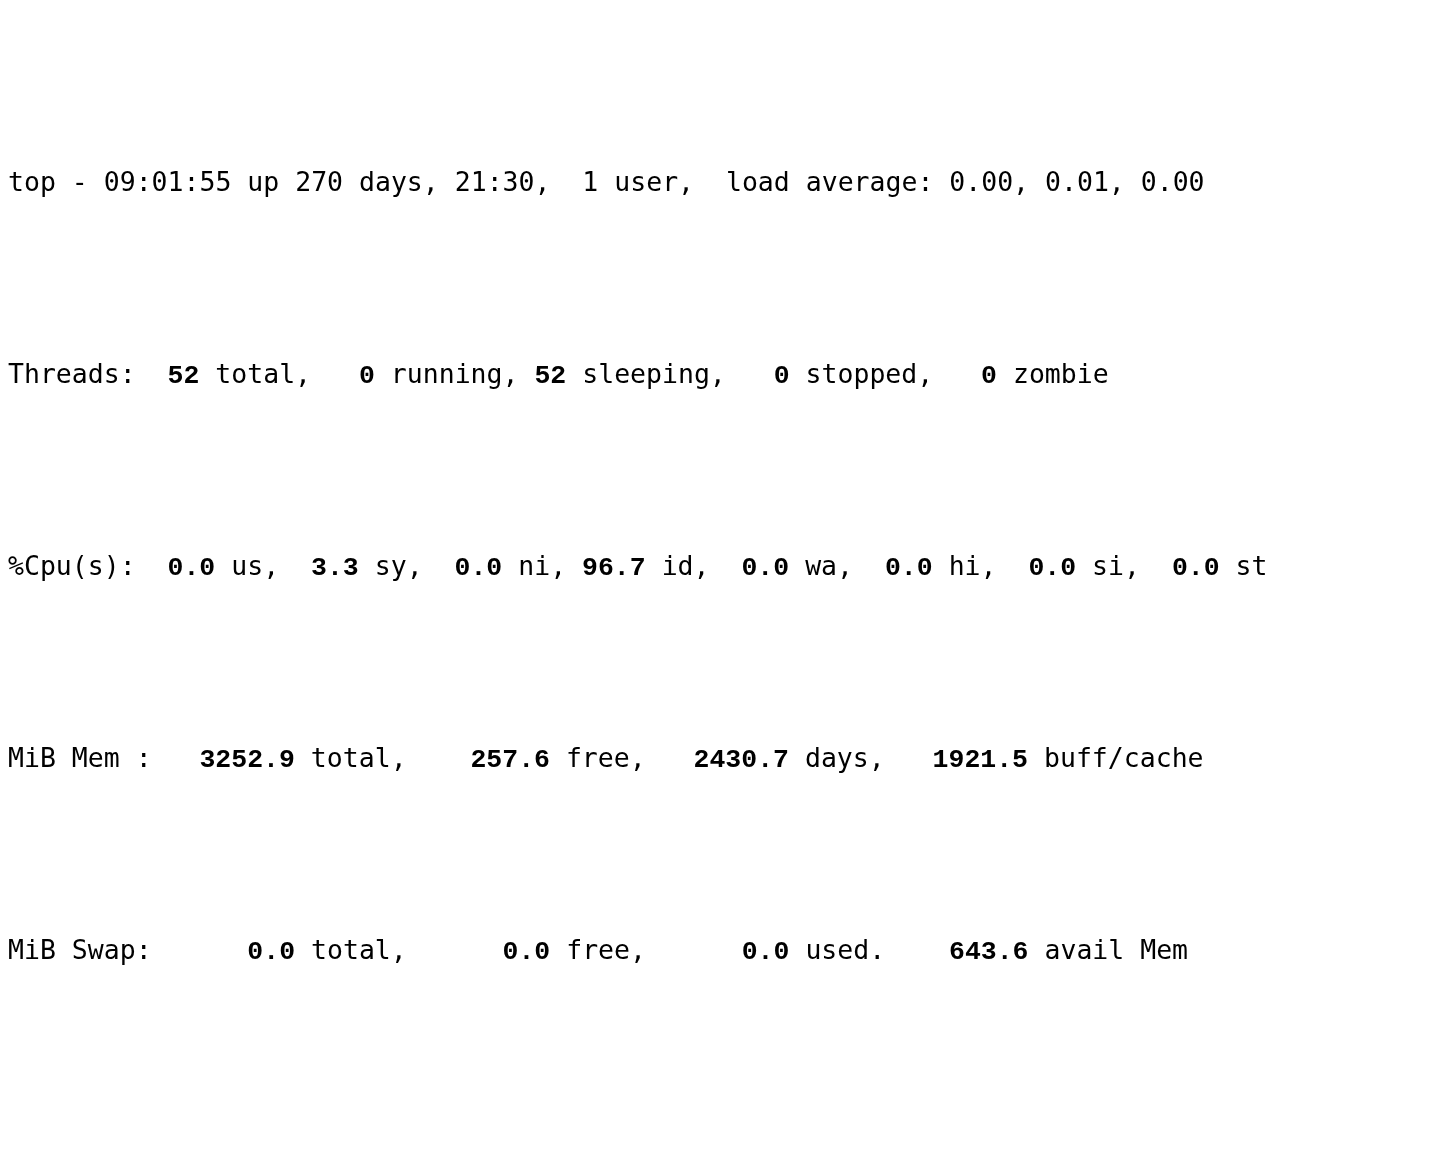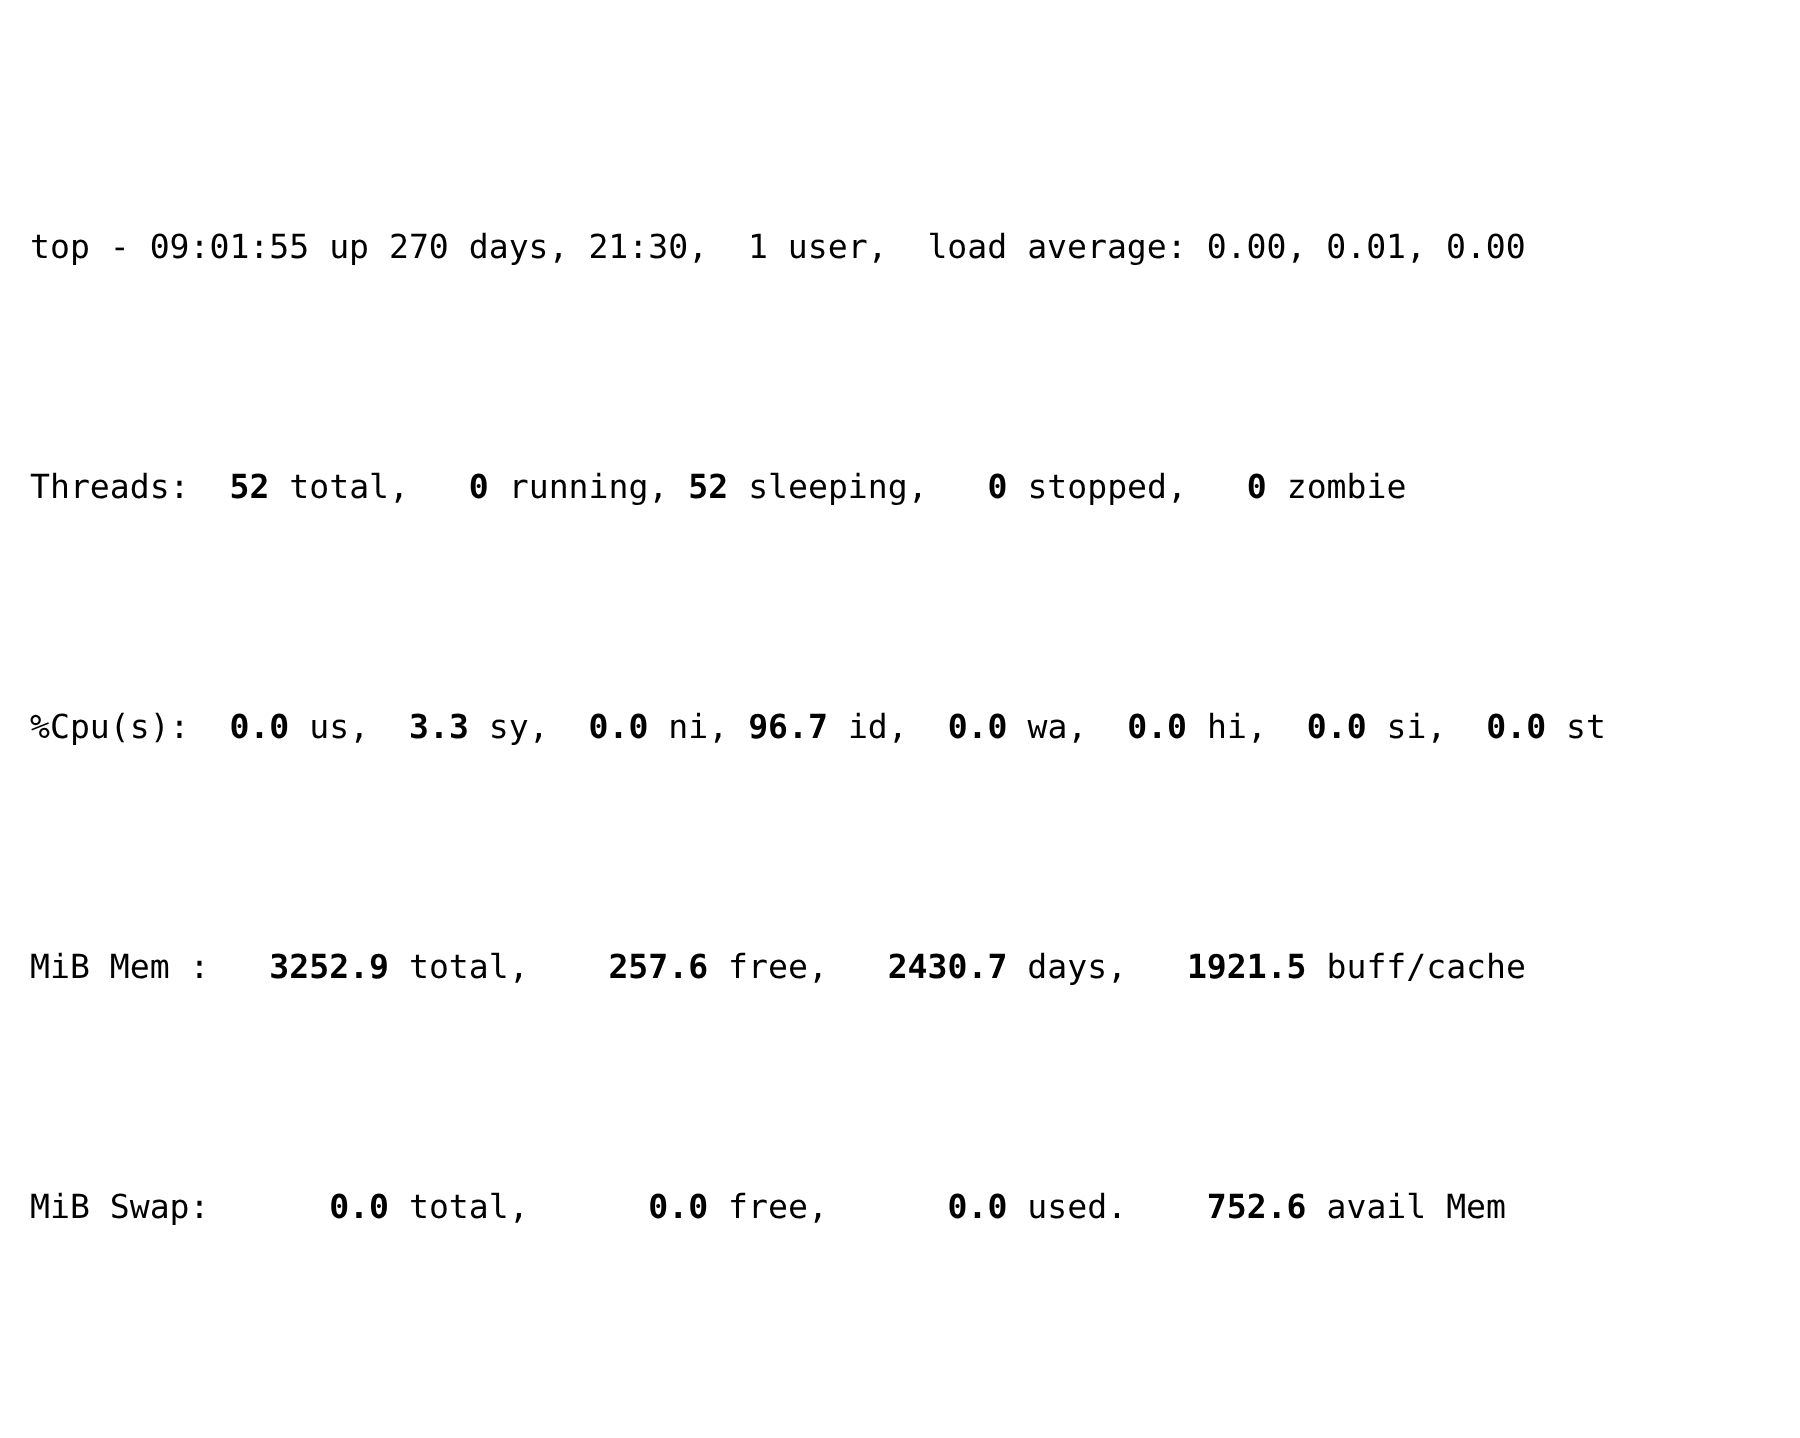--- a/index.html
+++ b/index.html
@@ -16,51 +16,51 @@
     font-size: 26.5px;
     line-height: 48px;
     color: #000000;
     -webkit-font-smoothing: none;
   }
   .screen {
     width: 1440px;
     height: 1150px;
     position: relative;
     box-sizing: border-box;
-    padding: 16px;
+    padding: 0;
   }
   .summary {
     padding-top: 14px;
     padding-left: 8px;
     white-space: pre;
   }
   .sumline {
     white-space: pre;
     height: 48px;
     line-height: 48px;
   }
-  .b { font-weight: bold; }
+  .b { font-weight: bold; font-family: Liberation Mono, monospace; }
   .spacer {
     height: 46px;
   }
 </style>
 </head>
 <body>
 
 <div class="screen">
 
   <div class="summary">
 
     <div class="sumline"><span>top - 09:01:55 up 270 days, 21:30,  1 user,  load average: 0.00, 0.01, 0.00</span></div>
 
     <div class="sumline"><span>Threads:</span><span>  </span><span class="b">52</span><span> </span><span>total,</span><span>   </span><span class="b">0</span><span> </span><span>running,</span><span> </span><span class="b">52</span><span> </span><span>sleeping,</span><span>   </span><span class="b">0</span><span> </span><span>stopped,</span><span>   </span><span class="b">0</span><span> </span><span>zombie</span></div>
 
     <div class="sumline"><span>%Cpu(s):</span><span>  </span><span class="b">0.0</span><span> </span><span>us,</span><span>  </span><span class="b">3.3</span><span> </span><span>sy,</span><span>  </span><span class="b">0.0</span><span> </span><span>ni,</span><span> </span><span class="b">96.7</span><span> </span><span>id,</span><span>  </span><span class="b">0.0</span><span> </span><span>wa,</span><span>  </span><span class="b">0.0</span><span> </span><span>hi,</span><span>  </span><span class="b">0.0</span><span> </span><span>si,</span><span>  </span><span class="b">0.0</span><span> </span><span>st</span></div>
 
     <div class="sumline"><span>MiB Mem :</span><span>   </span><span class="b">3252.9</span><span> </span><span>total,</span><span>    </span><span class="b">257.6</span><span> </span><span>free,</span><span>   </span><span class="b">2430.7</span><span> </span><span>days,</span><span>   </span><span class="b">1921.5</span><span> </span><span>buff/cache</span></div>
 
-    <div class="sumline"><span>MiB Swap:</span><span>      </span><span class="b">0.0</span><span> </span><span>total,</span><span>      </span><span class="b">0.0</span><span> </span><span>free,</span><span>      </span><span class="b">0.0</span><span> </span><span>used.</span><span>    </span><span class="b">752.6</span><span> </span><span>avail Mem</span></div>
+    <div class="sumline"><span>MiB Swap:</span><span>      </span><span class="b">0.0</span><span> </span><span>total,</span><span>      </span><span class="b">0.0</span><span> </span><span>free,</span><span>      </span><span class="b">0.0</span><span> </span><span>used.</span><span>    </span><span class="b">643.6</span><span> </span><span>avail Mem</span></div>
 
   </div>
 
   <div class="spacer"></div>
 
 </div>
 
 </body></html>

